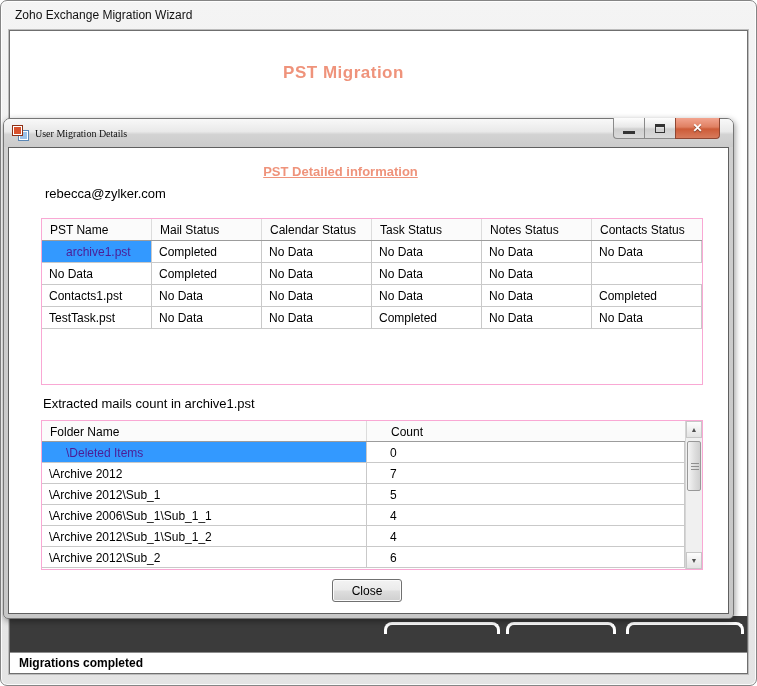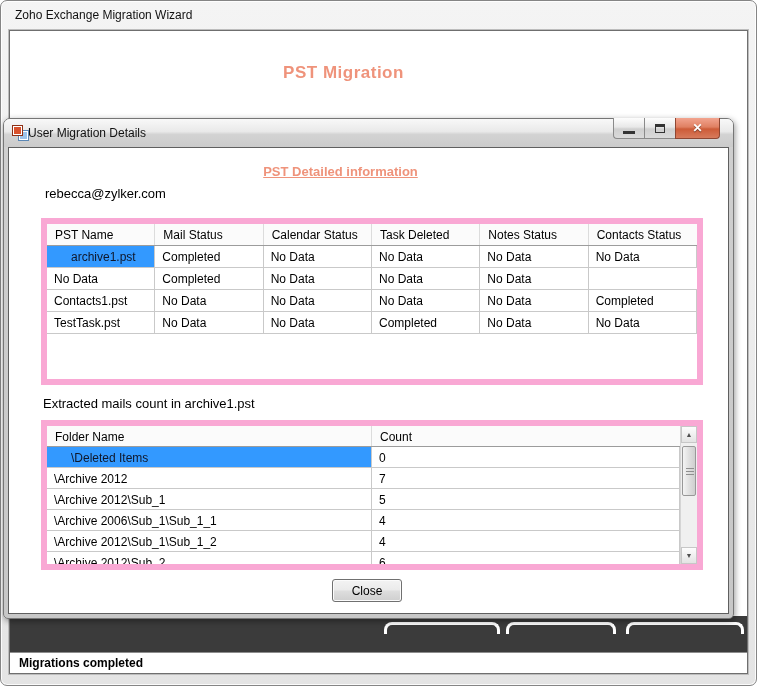--- a/index.html
+++ b/index.html
@@ -42,21 +42,21 @@
     border:1px solid #767676; border-radius:7px 7px 5px 5px;
     background:linear-gradient(#ededed,#cfcfcf 30px,#c7c7c7);
     box-shadow:1px 2px 6px rgba(0,0,0,.4);
   }
   .dialog-titlebar {
     position:absolute; left:0; top:0; right:0; height:28px;
     border-radius:6px 6px 0 0;
     background:linear-gradient(#f8f8f8,#e9e9e9 45%,#d3d3d3 55%,#cbcbcb);
     display:flex; align-items:center; padding-left:9px;
   }
-  .dialog-titlebar .title { font-size:12px; color:#111; margin-left:0; }
+  .dialog-titlebar .title { font-size:10px; color:#111; margin-left:7px;font-family:Liberation Serif, serif; }
   .form-icon { position:relative; width:15px; height:14px; display:inline-block; }
   .form-icon .sq-back { position:absolute; right:0; bottom:0; width:9px; height:9px;
     background:#9cc3ea; border:1px solid #fff; box-shadow:0 0 0 1px #5b87b5; }
   .form-icon .sq-front { position:absolute; left:0; top:0; width:9px; height:9px;
     background:#d9512c; border:1px solid #fff; box-shadow:0 0 0 1px #8d3015; }
 
   .win-controls { position:absolute; top:-1px; right:13px; display:flex; }
   .win-btn {
     height:21px; border:1px solid #8a8a8a; border-top:none;
     background:linear-gradient(#fdfdfd,#e8e8e8 45%,#cfcfcf 55%,#dadada);
@@ -79,34 +79,34 @@
   }
   .detail-heading {
     position:absolute; top:16px; left:0; width:100%; text-align:center;
     transform:translateX(-28px);
     font-size:13px; font-weight:bold; text-decoration:underline;
   }
   .account { position:absolute; left:36px; top:38px; font-size:13px; color:#000; }
   .extracted-label { position:absolute; left:34px; top:248px; font-size:13px; color:#000;text-align:right; }
 
   
-  .dtable { position:absolute; background:#fff; border:6px solid #f9a8d4; overflow:hidden; }
+  .dtable { position:absolute; background:#fff; border:1px solid #f9a8d4; overflow:hidden; }
   .pst-table  { left:32px; top:70px;  width:662px; height:167px; }
   .folder-table{ left:32px; top:272px; width:662px; height:150px; }
   .t-header { display:grid; background:#fbfbfb; border-bottom:1px solid #9c9c9c; }
   .pst-table .t-header, .pst-table .tr { grid-template-columns:repeat(6,1fr); height:22px; }
-  .folder-table .t-header, .folder-table .tr { grid-template-columns:325px 1fr; height:21px; }
+  .folder-table .t-header, .folder-table .tr { grid-template-columns:325px 1fr; height:21px;gap:16px; }
   .folder-table .t-header, .folder-table .t-rows { margin-right:17px; }
   .th { font-size:12px; color:#000; padding:4px 4px 0 8px; border-right:1px solid #dcdcdc;
         white-space:nowrap; overflow:hidden; }
   .th:last-child { border-right:none; }
   .tr { display:grid; border-bottom:1px solid #c9c9c9; background:#fff; }
   .td { font-size:12px; color:#000; padding:4px 4px 0 7px; border-right:1px solid #c9c9c9;
         white-space:nowrap; overflow:hidden; }
-  .tr.selected .td:first-child { background:#3399ff; color:#0f172a;padding-left:24px; }
+  .tr.selected .td:first-child { background:#3399ff; color:#4c1d95;padding-left:24px; }
 
   
   .vscroll { position:absolute; right:0; top:0; bottom:0; width:17px;
     background:#f0f0f0; border-left:1px solid #d5d5d5; }
   .scroll-arrow { position:absolute; left:0; width:16px; height:17px;
     display:flex; align-items:center; justify-content:center;
     font-size:7px; color:#505050; background:linear-gradient(#fdfdfd,#e3e3e3); border:1px solid #c7c7c7; }
   .scroll-arrow.up { top:0; }
   .scroll-arrow.down { bottom:0; }
   .scroll-thumb { position:absolute; left:1px; top:20px; width:14px; height:50px;
@@ -167,21 +167,21 @@
 
     <div class="dialog-body">
       <div class="detail-heading" id="dlg-heading" style="color: rgb(239, 147, 123);">PST Detailed information</div>
       <div class="account">rebecca@zylker.com</div>
 
       <div class="dtable pst-table">
         <div class="t-header" id="pst-head">
             <div class="th">PST Name</div>
             <div class="th">Mail Status</div>
             <div class="th">Calendar Status</div>
-            <div class="th">Task Deleted</div>
+            <div class="th">Task Status</div>
             <div class="th">Notes Status</div>
             <div class="th">Contacts Status</div>
           </div>
         <div class="t-rows" id="pst-rows">
             <div class="tr selected">
               <div class="td">archive1.pst</div>
               <div class="td">Completed</div>
               <div class="td">No Data</div>
               <div class="td">No Data</div>
               <div class="td">No Data</div>

